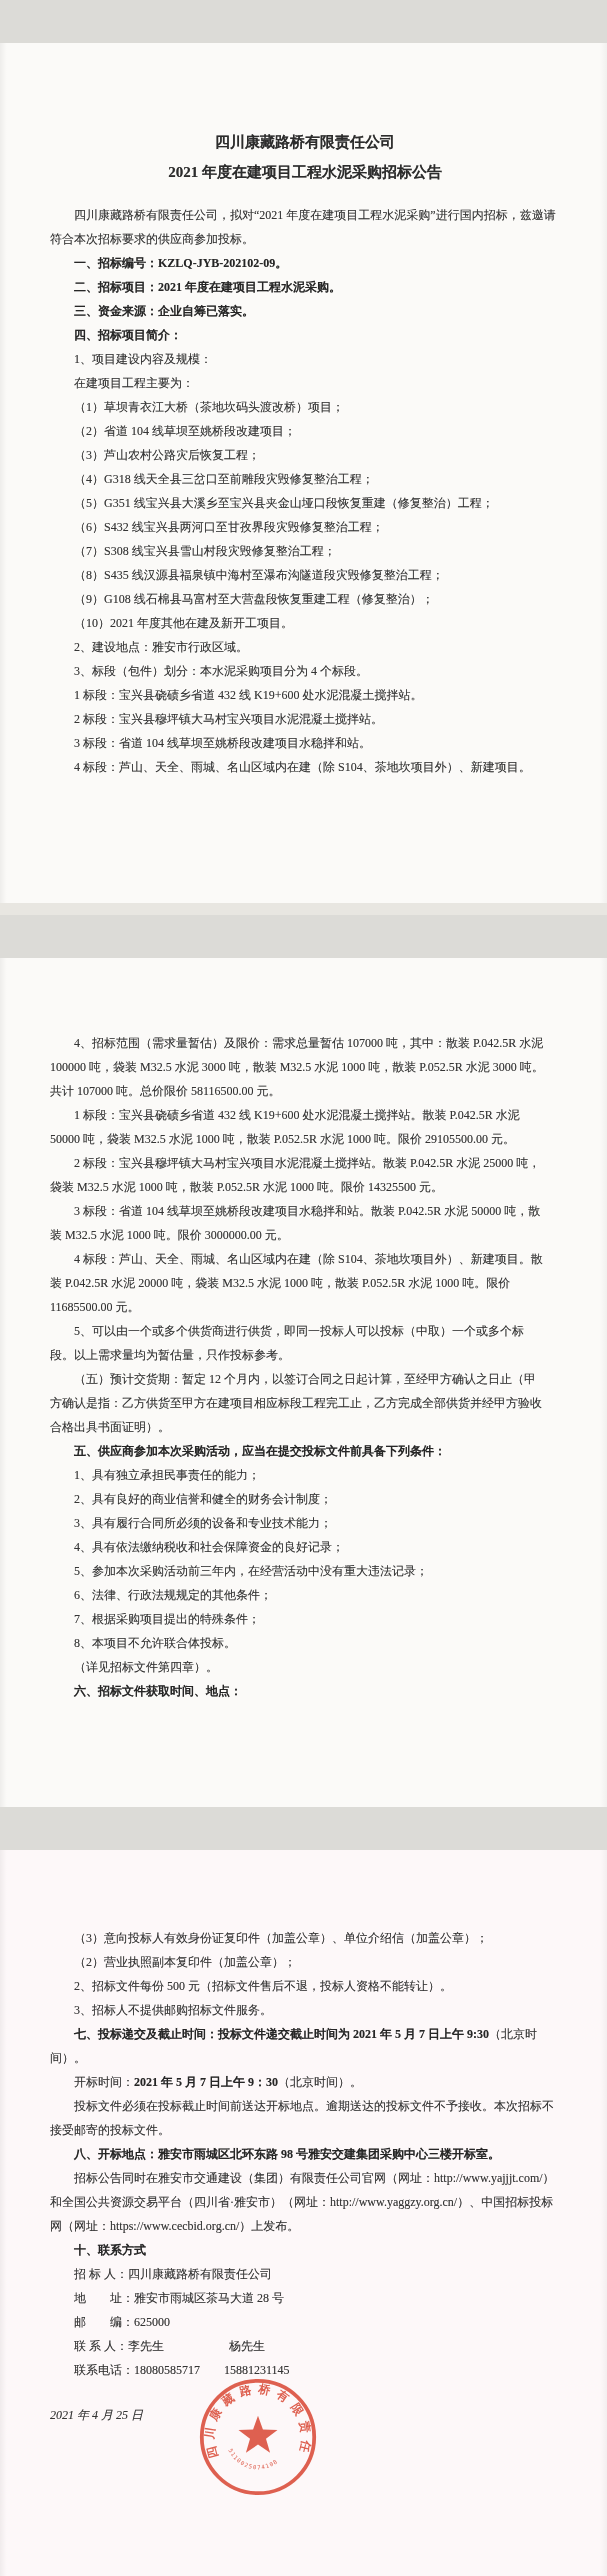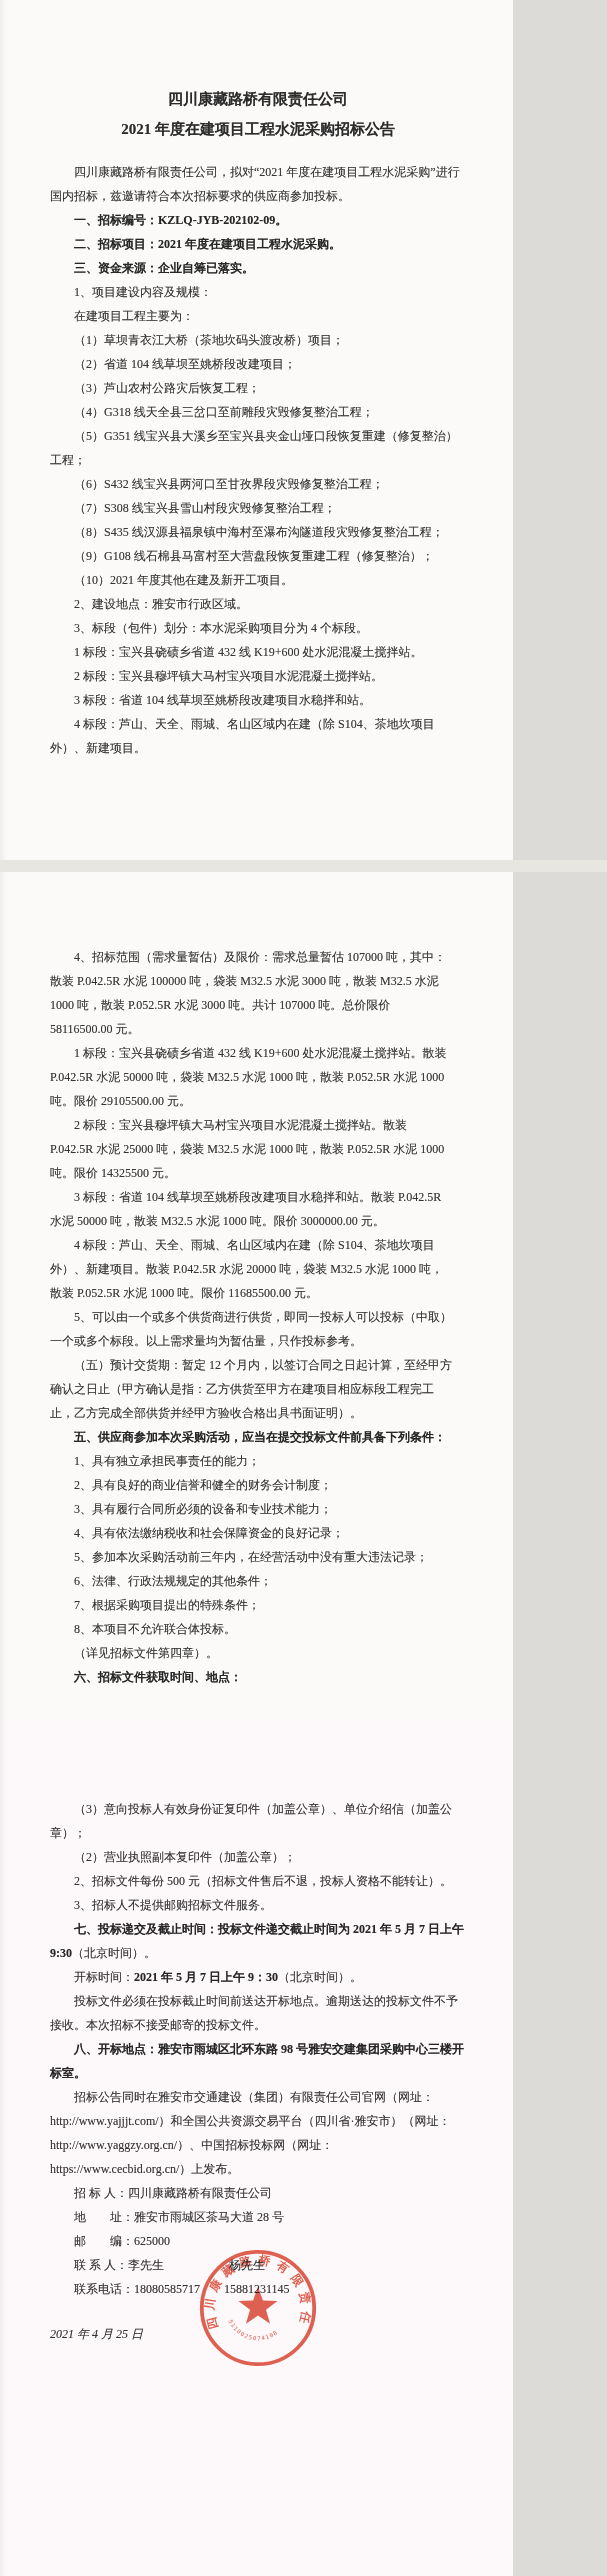--- a/index.html
+++ b/index.html
@@ -4,23 +4,24 @@
 <style>
   * { box-sizing: border-box; }
   html,body { margin:0; padding:0; }
   body {
     width:607px; height:2576px;
     background:#dcdbd7;
     font-family:"Liberation Serif","DejaVu Serif",serif;
     color:#353535;
   }
   .page {
-    width:513px; position:relative;
+    width:607px; position:relative;
     background:#fbfaf8;
     background-image:linear-gradient(90deg, rgba(0,0,0,.05), rgba(0,0,0,0) 6.8px, rgba(0,0,0,0) 600px, rgba(0,0,0,.04));
+    margin-top:43px;
   }
   .page1 { height:860px; padding:82px 47px 0 50px; }
   .page-gap { height:12px; background:#e8e6e1; }
   .page2 { height:849px; padding:73px 61px 0 50px; }
   .page3 { height:855px; padding:76px 47px 0 50px; background:#fdf8f9;
     background-image:linear-gradient(90deg, rgba(0,0,0,.05), rgba(0,0,0,0) 6.8px, rgba(0,0,0,0) 600px, rgba(0,0,0,.04)); }
   .title { text-align:center; font-size:15px; font-weight:bold; line-height:30px; color:#2c2c2c; text-shadow:0 0 0.5px rgba(50,50,50,.5); }
   .title.first { margin-top:1.5px; }
   .title.second { margin-bottom:16.7px; }
   p.para { margin:0; font-size:12px; line-height:24px; text-shadow:0 0 0.4px rgba(70,70,70,.45); }
@@ -39,20 +40,21 @@
 <body>
 
 <div class="page page1">
   <div class="title first">四川康藏路桥有限责任公司</div>
   <div class="title second">2021 年度在建项目工程水泥采购招标公告</div>
 
   <p class="para indent">四川康藏路桥有限责任公司，拟对“2021 年度在建项目工程水泥采购”进行国内招标，兹邀请符合本次招标要求的供应商参加投标。</p>
   <p class="para indent bold">一、招标编号：KZLQ-JYB-202102-09。</p>
   <p class="para indent bold">二、招标项目：2021 年度在建项目工程水泥采购。</p>
   <p class="para indent bold">三、资金来源：企业自筹已落实。</p>
+  <p class="para indent bold">四、招标项目简介：</p>
   <p class="para indent">1、项目建设内容及规模：</p>
   <p class="para indent">在建项目工程主要为：</p>
   <p class="para indent">（1）草坝青衣江大桥（茶地坎码头渡改桥）项目；</p>
   <p class="para indent">（2）省道 104 线草坝至姚桥段改建项目；</p>
   <p class="para indent">（3）芦山农村公路灾后恢复工程；</p>
   <p class="para indent">（4）G318 线天全县三岔口至前雕段灾毁修复整治工程；</p>
   <p class="para indent">（5）G351 线宝兴县大溪乡至宝兴县夹金山垭口段恢复重建（修复整治）工程；</p>
   <p class="para indent">（6）S432 线宝兴县两河口至甘孜界段灾毁修复整治工程；</p>
   <p class="para indent">（7）S308 线宝兴县雪山村段灾毁修复整治工程；</p>
   <p class="para indent">（8）S435 线汉源县福泉镇中海村至瀑布沟隧道段灾毁修复整治工程；</p>
@@ -97,20 +99,21 @@
 
   <p class="para indent"><span class="b">七、投标递交及截止时间：</span><span class="b">投标文件递交截止时间为 2021 年 5 月 7 日上午 9:30</span><span>（北京时间）。</span></p>
 
   <p class="para indent"><span>开标时间：</span><span class="b">2021 年 5 月 7 日上午 9：30</span><span>（北京时间）。</span></p>
 
   <p class="para indent">投标文件必须在投标截止时间前送达开标地点。逾期送达的投标文件不予接收。本次招标不接受邮寄的投标文件。</p>
 
   <p class="para indent"><span class="b">八、开标地点：</span><span class="b">雅安市雨城区北环东路 98 号雅安交建集团采购中心三楼开标室。</span></p>
 
   <p class="para indent">招标公告同时在雅安市交通建设（集团）有限责任公司官网（网址：http://www.yajjjt.com/）和全国公共资源交易平台（四川省·雅安市）（网址：http://www.yaggzy.org.cn/）、中国招标投标网（网址：https://www.cecbid.org.cn/）上发布。</p>
+  <p class="para indent bold">十、联系方式</p>
 
   <p class="para indent contact"><span>招 标 人：</span><span>四川康藏路桥有限责任公司</span></p>
   <p class="para indent contact"><span>地　　址：</span><span>雅安市雨城区茶马大道 28 号</span></p>
   <p class="para indent contact"><span>邮　　编：</span><span>625000</span></p>
   <p class="para indent contact"><span>联 系 人：</span><span>李先生</span><span class="gap-lg">杨先生</span></p>
   <p class="para indent contact"><span>联系电话：</span><span>18080585717</span><span class="gap-sm">15881231145</span></p>
 
   <p class="date-line">2021 年 4 月 25 日</p>
 
   <svg class="seal" viewBox="0 0 158 158" xmlns="http://www.w3.org/2000/svg">

